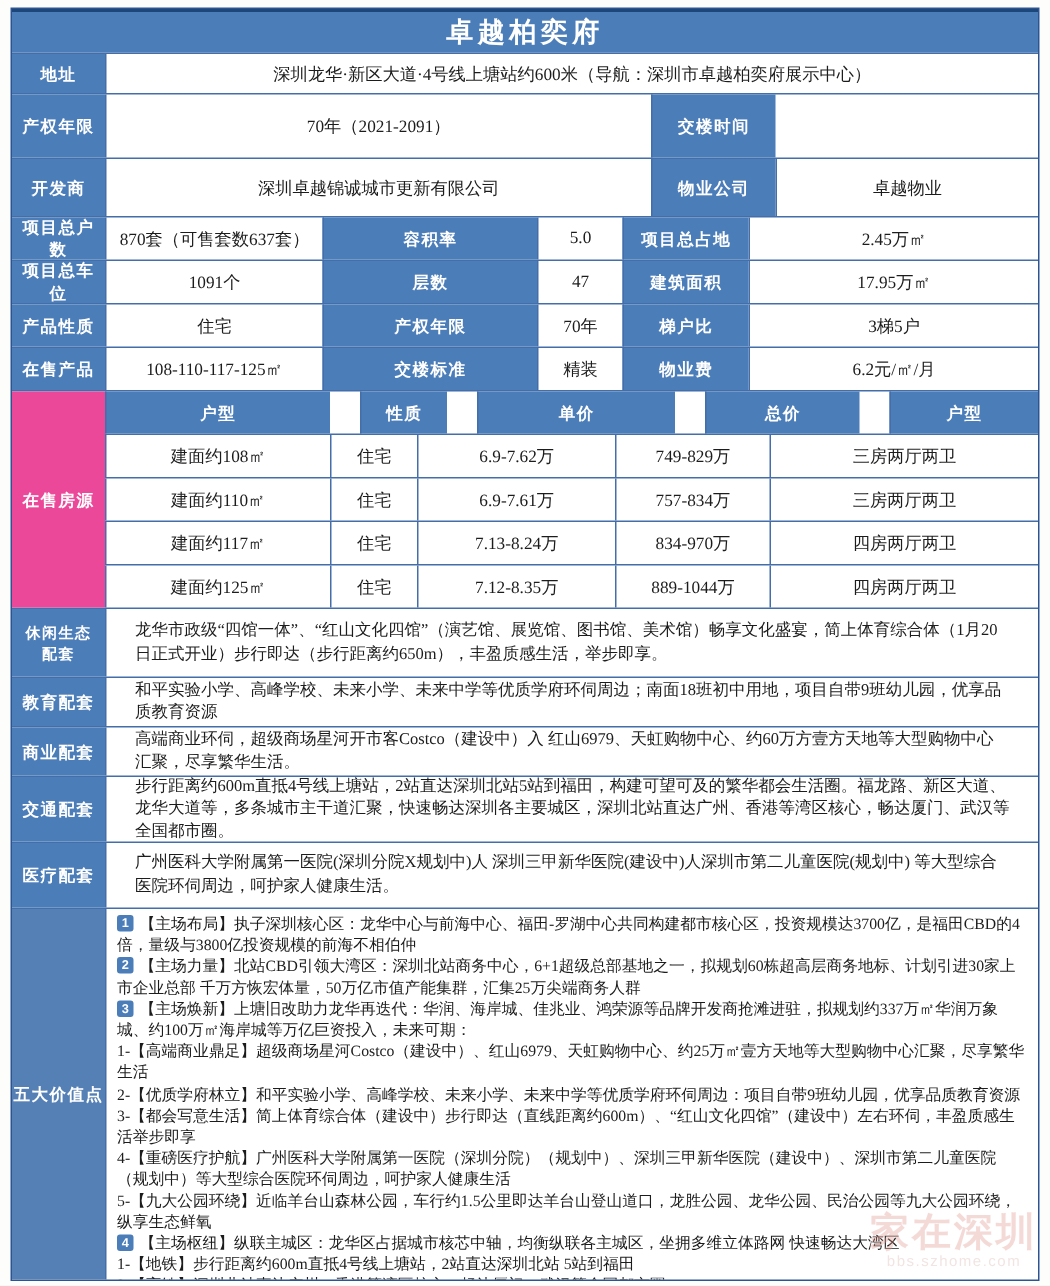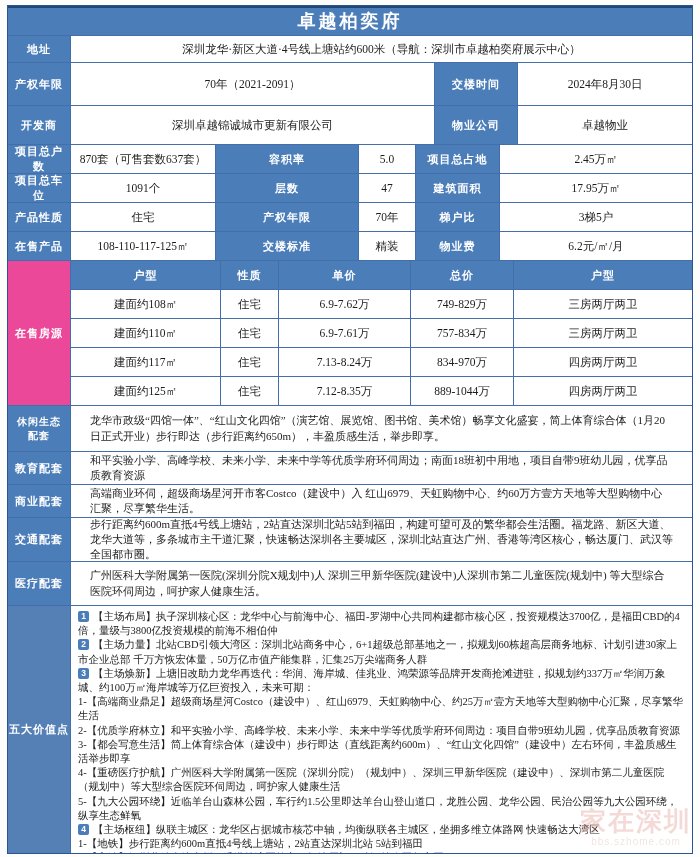--- a/index.html
+++ b/index.html
@@ -8,21 +8,21 @@
   .sheet{position:absolute;left:7px;top:5px;width:686px;border:1px solid #2c5492;box-sizing:border-box;background:#fff;}
   .row{display:flex;width:100%;box-sizing:border-box;border-top:1px solid #446ea9;}
   .row:first-child{border-top:none;}
   .cell{box-sizing:border-box;display:flex;align-items:center;justify-content:center;
         border-left:1px solid #446ea9;text-align:center;padding:2px 4px;}
   .cell:first-child{border-left:none;}
   .lbl{background:#4b7db9;color:#fff;font-weight:bold;font-size:11px;letter-spacing:1px;}
   .val{font-family:"Liberation Serif","DejaVu Serif",serif;font-size:11.5px;color:#1c1c1c;text-align:center;}
   .title-bar{background:#4b7db9;border-top:2px solid #1d4679;color:#fff;font-size:18px;font-weight:bold;
              letter-spacing:3px;text-align:center;height:27px;line-height:26px;}
-  .h27{height:27px;} .h43{height:43px;} .h39{height:39px;} .h29{height:29px;} .h28{height:28px;}
+  .h27{height:27px;} .h43{height:43px;} .h39{height:39px;} .h29{height:29px;} .h28{height:28px;gap:20px;}
   
   .c-lbl{flex:0 0 62px;}
   .addr-val{flex:1;}
   .p-v1{flex:0 0 364px;} .p-l2{flex:0 0 83px;} .p-v2{flex:1;}
   .s-v1{flex:0 0 145px;} .s-l2{flex:0 0 143px;} .s-v2{flex:0 0 57px;} .s-l3{flex:0 0 84px;} .s-v3{flex:1;}
   
   .listings{display:flex;border-top:1px solid #446ea9;}
   .listings .side{flex:0 0 62px;background:#ec4899;color:#fff;font-weight:bold;font-size:11px;
                   display:flex;align-items:center;justify-content:center;letter-spacing:1px;}
   .listings .tbl{flex:1;}
@@ -58,21 +58,20 @@
 
     <div class="row h27">
       <div class="cell lbl c-lbl">地址</div>
       <div class="cell val addr-val">深圳龙华·新区大道·4号线上塘站约600米（导航：深圳市卓越柏奕府展示中心）</div>
     </div>
 
     <div class="row h43">
       <div class="cell lbl c-lbl">产权年限</div>
       <div class="cell val p-v1">70年（2021-2091）</div>
       <div class="cell lbl p-l2">交楼时间</div>
-      <div class="cell val p-v2">2024年8月30日</div>
     </div>
     <div class="row h39">
       <div class="cell lbl c-lbl">开发商</div>
       <div class="cell val p-v1">深圳卓越锦诚城市更新有限公司</div>
       <div class="cell lbl p-l2">物业公司</div>
       <div class="cell val p-v2">卓越物业</div>
     </div>
 
     <div class="row h29">
       <div class="cell lbl c-lbl">项目总户数</div>

